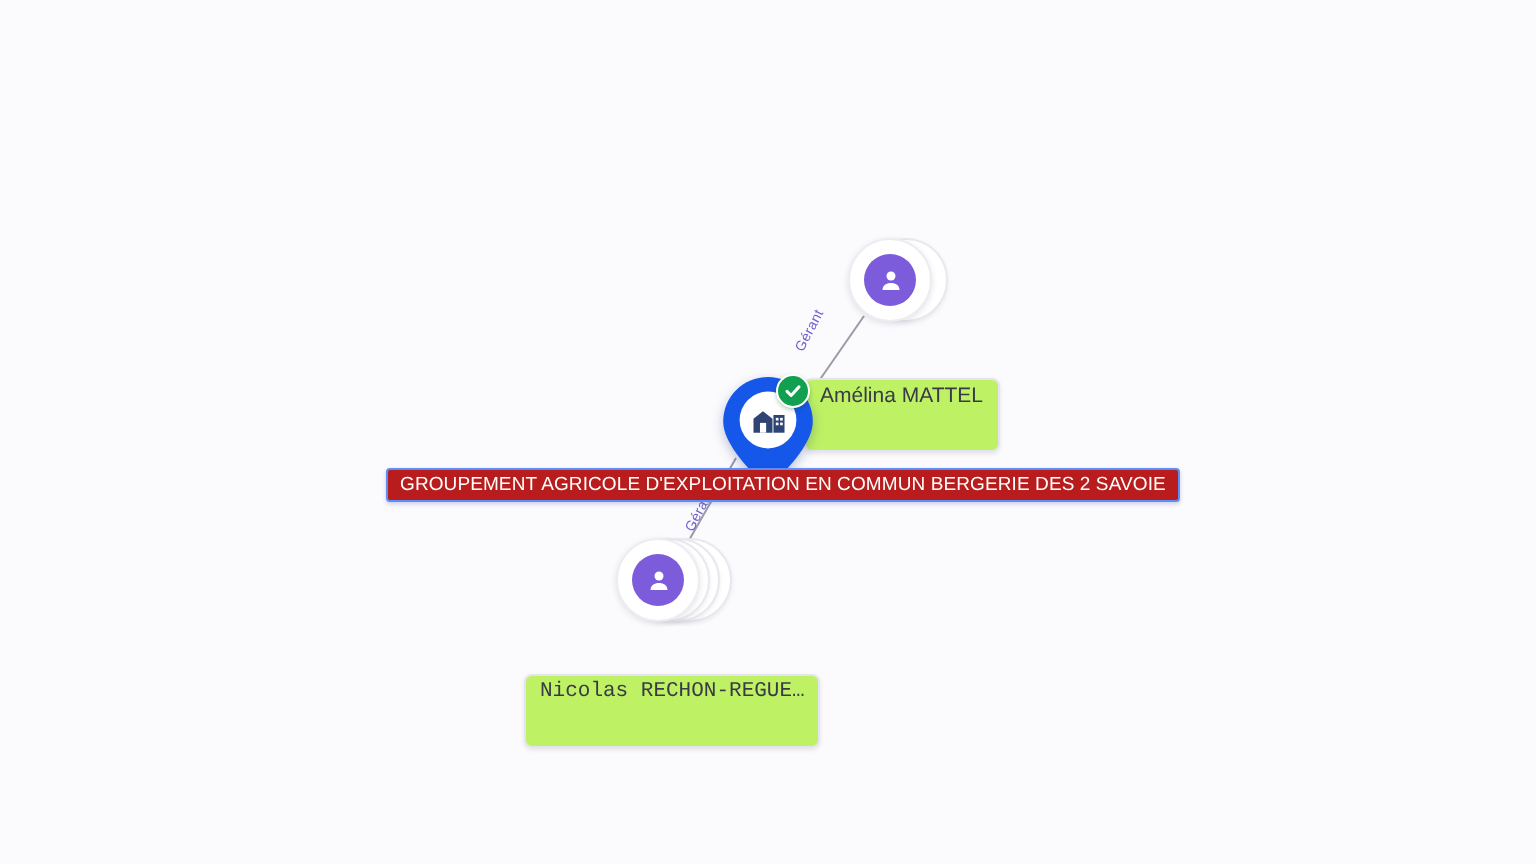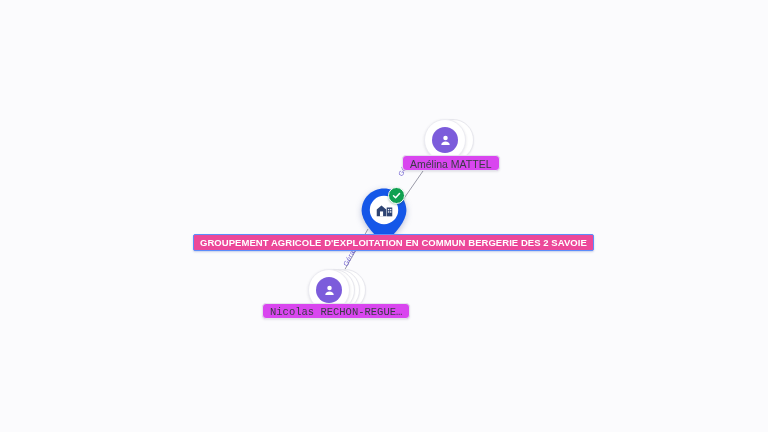--- a/index.html
+++ b/index.html
@@ -102,29 +102,30 @@
     justify-content: center;
   }
   .avatar-disc svg { display: block; }
 
   
   .person-node.single .stack-2 { left: 8px; }
 
   
   .name-chip {
     position: absolute;
-    background: #d946ef;
+    background: #bef264;
     border: 1px solid #e4e4ec;
     border-radius: 4px;
-    padding: 3px 7px 0 7px;
+    padding: 3px 7px 21px 7px;
     font-size: 10.5px;
     color: #3a3a46;
     white-space: nowrap;
     box-shadow: 0 1px 2px rgba(30,30,60,.10);
     line-height: 1.05;
+    margin-top: 34px;
   }
 
   
   #company-node {
     position: absolute;
     left: 358px;
     top: 186px;
     width: 52px;
     height: 58px;
   }
@@ -162,29 +163,28 @@
   }
 
   
   #company-label {
     position: absolute;
     left: 193px;
     top: 234px;
     height: 15px;
     line-height: 15px;
     padding: 0 6px;
-    background: #ec4899;
+    background: #b91c1c;
     border: 1px solid #5c8dfb;
     border-radius: 2px;
     color: #ffffff;
     font-size: 9.5px;
     letter-spacing: .05px;
     white-space: nowrap;
     box-shadow: 0 1px 2px rgba(20,50,150,.22);
-    font-weight: bold;
   }
 </style>
 </head>
 <body>
 
 <div id="graph-canvas">
 
   <svg class="edge-layer" viewBox="0 0 768 432">
     <path class="edge-line" d="M 398 207 L 432 158"></path>
     <path class="edge-line" d="M 368 229 L 336 285"></path>

